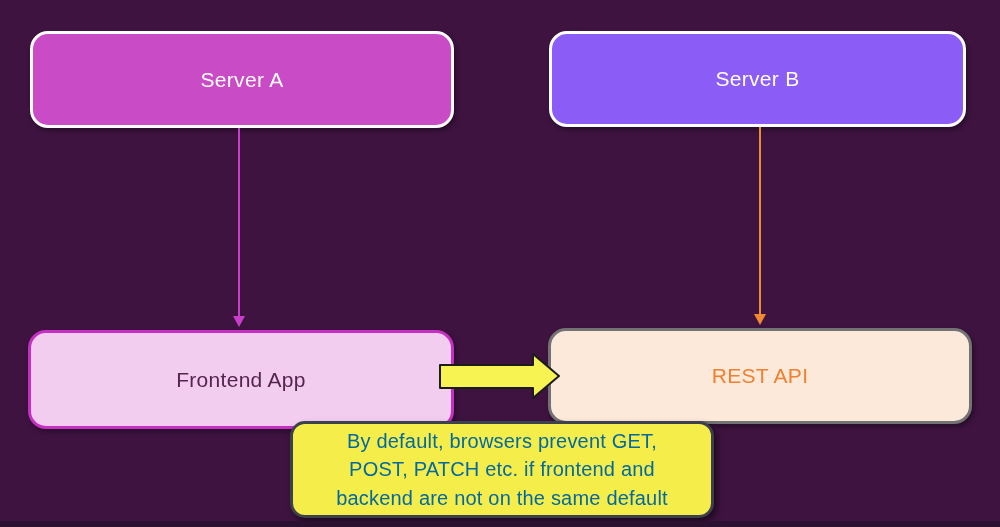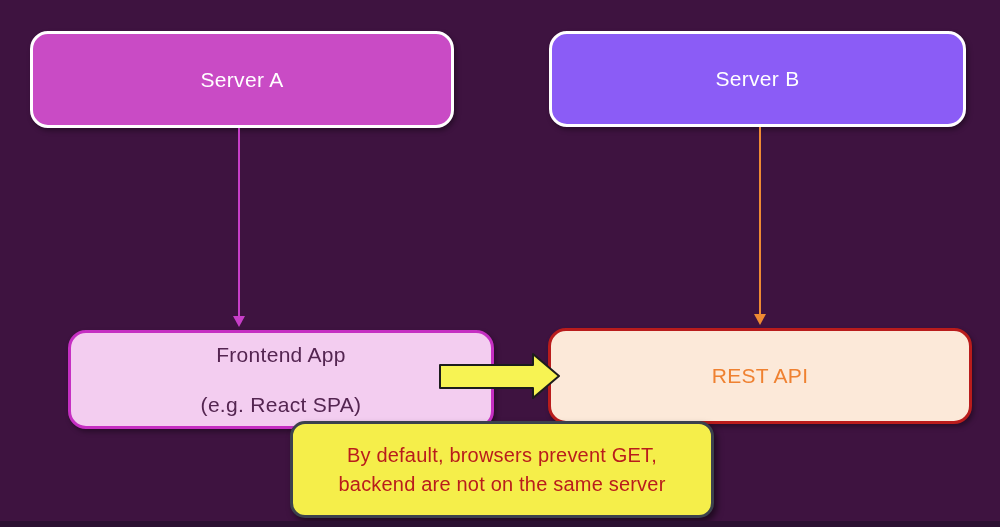--- a/index.html
+++ b/index.html
@@ -29,25 +29,24 @@
   }
   .server-b{
     left:549px;top:31px;width:417px;height:96px;
     background:#8b5cf6;border:3px solid #ffffff;color:#ffffff;
     box-shadow:2px 3px 5px rgba(0,0,0,0.35);
   }
   .frontend{
     left:28px;top:330px;width:426px;height:99px;
     background:#f3cdf0;border:3px solid #c52fc2;color:#542551;
     box-shadow:2px 3px 5px rgba(0,0,0,0.35);
-    margin-left:40px;
   }
   .rest-api{
     left:548px;top:328px;width:424px;height:96px;
-    background:#fce9d9;border:3px solid #b91c1c;color:#ef8131;
+    background:#fce9d9;border:3px solid #737373;color:#ef8131;
     box-shadow:2px 3px 5px rgba(0,0,0,0.35);
   }
   .varrow{
     position:absolute;width:2px;
   }
   .varrow::after{
     content:"";
     position:absolute;
     left:50%;
     bottom:-10px;
@@ -63,21 +62,21 @@
     position:absolute;left:438px;top:351px;width:124px;height:50px;
     z-index:4;
   }
   .note{
     position:absolute;
     left:290px;top:421px;width:424px;height:97px;
     background:#f5ee4a;
     border:3px solid #3c414d;
     border-radius:15px;
     box-sizing:border-box;
-    color:#b91c1c;
+    color:#0369a1;
     font-size:20px;
     line-height:28.5px;
     display:flex;flex-direction:column;justify-content:center;align-items:center;
     text-align:center;
     z-index:5;
     box-shadow:3px 4px 6px rgba(0,0,0,0.5);
     letter-spacing:0.2px;
   }
   .note span{display:block;width:100%;}
   .bottom-strip{
@@ -96,31 +95,31 @@
 
   <div class="node server-b">
     <div class="t1">Server B</div>
   </div>
 
   <div class="varrow magenta"></div>
   <div class="varrow orange"></div>
 
   <div class="node frontend">
     <div class="t1">Frontend App</div>
-    <div class="t2">(e.g. React SPA)</div>
   </div>
 
   <div class="node rest-api">
     <div class="t1">REST API</div>
   </div>
 
   <svg class="block-arrow" viewBox="0 0 124 50" xmlns="http://www.w3.org/2000/svg">
     <polygon points="2,14 95,14 95,3 121,25 95,47 95,37 2,37" fill="#f7f353" stroke="#1c1c1c" stroke-width="2" stroke-linejoin="round"></polygon>
   </svg>
 
   <div class="note">
     <span>By default, browsers prevent GET,</span>
-    <span>backend are not on the same server</span>
+    <span>POST, PATCH etc. if frontend and</span>
+    <span>backend are not on the same default</span>
   </div>
 
   <div class="bottom-strip"></div>
 
 </div>
 
 </body></html>

